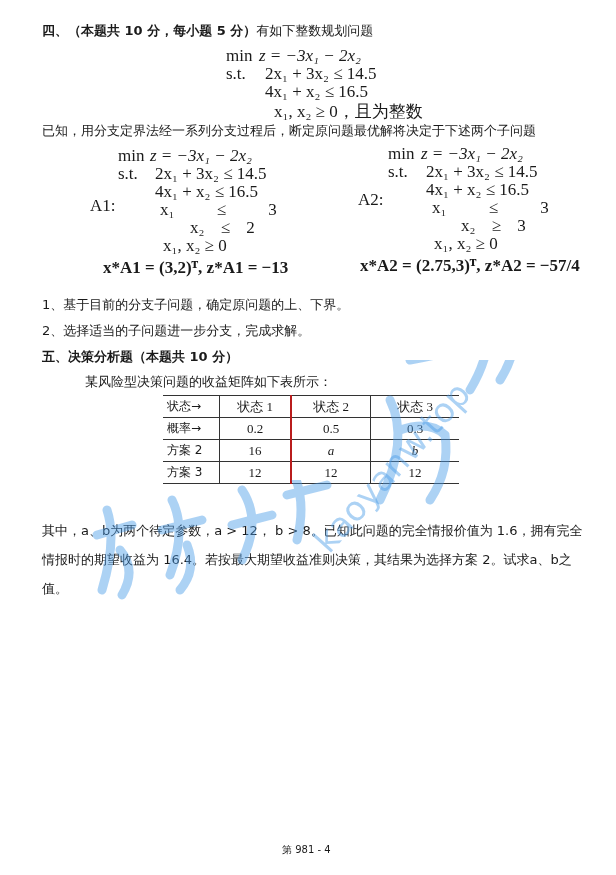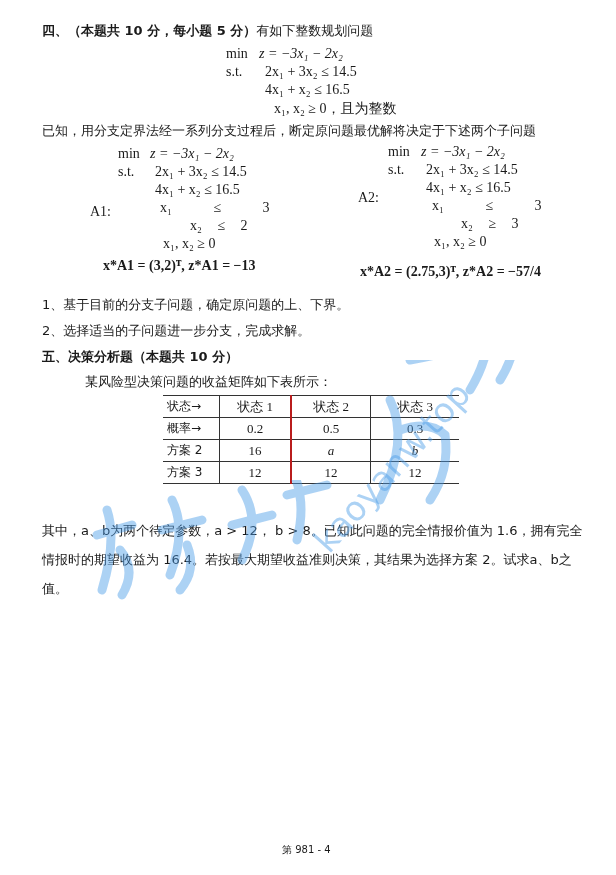--- a/index.html
+++ b/index.html
@@ -1,21 +1,21 @@
 <!DOCTYPE html>
 <html><head>
 <meta charset="utf-8">
 <style>
   html,body{margin:0;padding:0;background:#fff;}
   body{width:616px;height:875px;position:relative;overflow:hidden;
        font-family:"DejaVu Serif","Liberation Serif",serif;color:#1a1a1a;}
   .abs{position:absolute;white-space:nowrap;}
   .cn{font-family:"DejaVu Sans","Liberation Sans",sans-serif;font-size:13px;}
   .b{font-weight:bold;}
-  .m{font-family:"Liberation Serif","DejaVu Serif",serif;font-size:14px;}
+  .m{font-family:"Liberation Serif","DejaVu Serif",serif;font-size:17px;}
   .it{font-style:italic;}
   table.pay{position:absolute;left:163px;top:395px;border-collapse:collapse;
             font-family:"Liberation Serif","DejaVu Serif",serif;font-size:13px;}
   table.pay td{height:21px;text-align:center;padding:0 4px;border-bottom:1px solid #333;}
   table.pay tr:first-child td{border-top:1.5px solid #333;}
   table.pay tr:last-child td{border-bottom:1.5px solid #333;}
   table.pay td.h{text-align:left;width:48px;border-right:1.5px solid #333;
                  font-family:"DejaVu Sans","Liberation Sans",sans-serif;font-size:12px;margin-top:16px;}
   table.pay td.c1{width:62px;border-right:2px solid #b91c1c;}
   table.pay td.c2{width:70px;border-right:1px solid #333;}
@@ -34,21 +34,21 @@
   <div class="abs m it" style="left:259px;top:46px;">z = −3x₁ − 2x₂</div>
   <div class="abs m" style="left:226px;top:64px;">s.t.</div>
   <div class="abs m" style="left:265px;top:64px;">2x₁ + 3x₂ ≤ 14.5</div>
   <div class="abs m" style="left:265px;top:82px;">4x₁ +   x₂ ≤ 16.5</div>
   <div class="abs m" style="left:274px;top:100px;">x₁, x₂ ≥ 0，且为整数</div>
 </div>
 
 <div class="abs cn" style="left:42px;top:122px;">已知，用分支定界法经一系列分支过程后，断定原问题最优解将决定于下述两个子问题</div>
 
 <div>
-  <div class="abs m" style="left:90px;top:204px;">A1:</div>
+  <div class="abs m" style="left:90px;top:196px;">A1:</div>
   <div class="abs m" style="left:118px;top:146px;">min</div>
   <div class="abs m it" style="left:150px;top:146px;">z = −3x₁ − 2x₂</div>
   <div class="abs m" style="left:118px;top:164px;">s.t.</div>
   <div class="abs m" style="left:155px;top:164px;">2x₁ + 3x₂ ≤ 14.5</div>
   <div class="abs m" style="left:155px;top:182px;">4x₁ + x₂ ≤ 16.5</div>
   <div class="abs m" style="left:160px;top:200px;word-spacing:38px;">x₁ ≤ 3</div>
   <div class="abs m" style="left:190px;top:218px;word-spacing:12px;">x₂ ≤ 2</div>
   <div class="abs m" style="left:163px;top:236px;">x₁, x₂ ≥ 0</div>
   <div class="abs m b" style="left:103px;top:258px;">x*A1 = (3,2)ᵀ, z*A1 = −13</div>
 </div>
@@ -56,21 +56,21 @@
 <div>
   <div class="abs m" style="left:358px;top:190px;">A2:</div>
   <div class="abs m" style="left:388px;top:144px;">min</div>
   <div class="abs m it" style="left:421px;top:144px;">z = −3x₁ − 2x₂</div>
   <div class="abs m" style="left:388px;top:162px;">s.t.</div>
   <div class="abs m" style="left:426px;top:162px;">2x₁ + 3x₂ ≤ 14.5</div>
   <div class="abs m" style="left:426px;top:180px;">4x₁ + x₂ ≤ 16.5</div>
   <div class="abs m" style="left:432px;top:198px;word-spacing:38px;">x₁ ≤ 3</div>
   <div class="abs m" style="left:461px;top:216px;word-spacing:12px;">x₂ ≥ 3</div>
   <div class="abs m" style="left:434px;top:234px;">x₁, x₂ ≥ 0</div>
-  <div class="abs m b" style="left:360px;top:264px;">x*A2 = (2.75,3)ᵀ, z*A2 = −57/4</div>
+  <div class="abs m b" style="left:360px;top:256px;">x*A2 = (2.75,3)ᵀ, z*A2 = −57/4</div>
 </div>
 
 <div class="abs cn" style="left:42px;top:296px;text-align:right;">1、基于目前的分支子问题，确定原问题的上、下界。</div>
 <div class="abs cn" style="left:42px;top:322px;">2、选择适当的子问题进一步分支，完成求解。</div>
 
 <div class="abs cn b" style="left:42px;top:348px;">五、决策分析题（本题共 10 分）</div>
 <div class="abs cn" style="left:68px;top:373px;margin-left:17px;">某风险型决策问题的收益矩阵如下表所示：</div>
 
 <table class="pay">
   <tbody>

